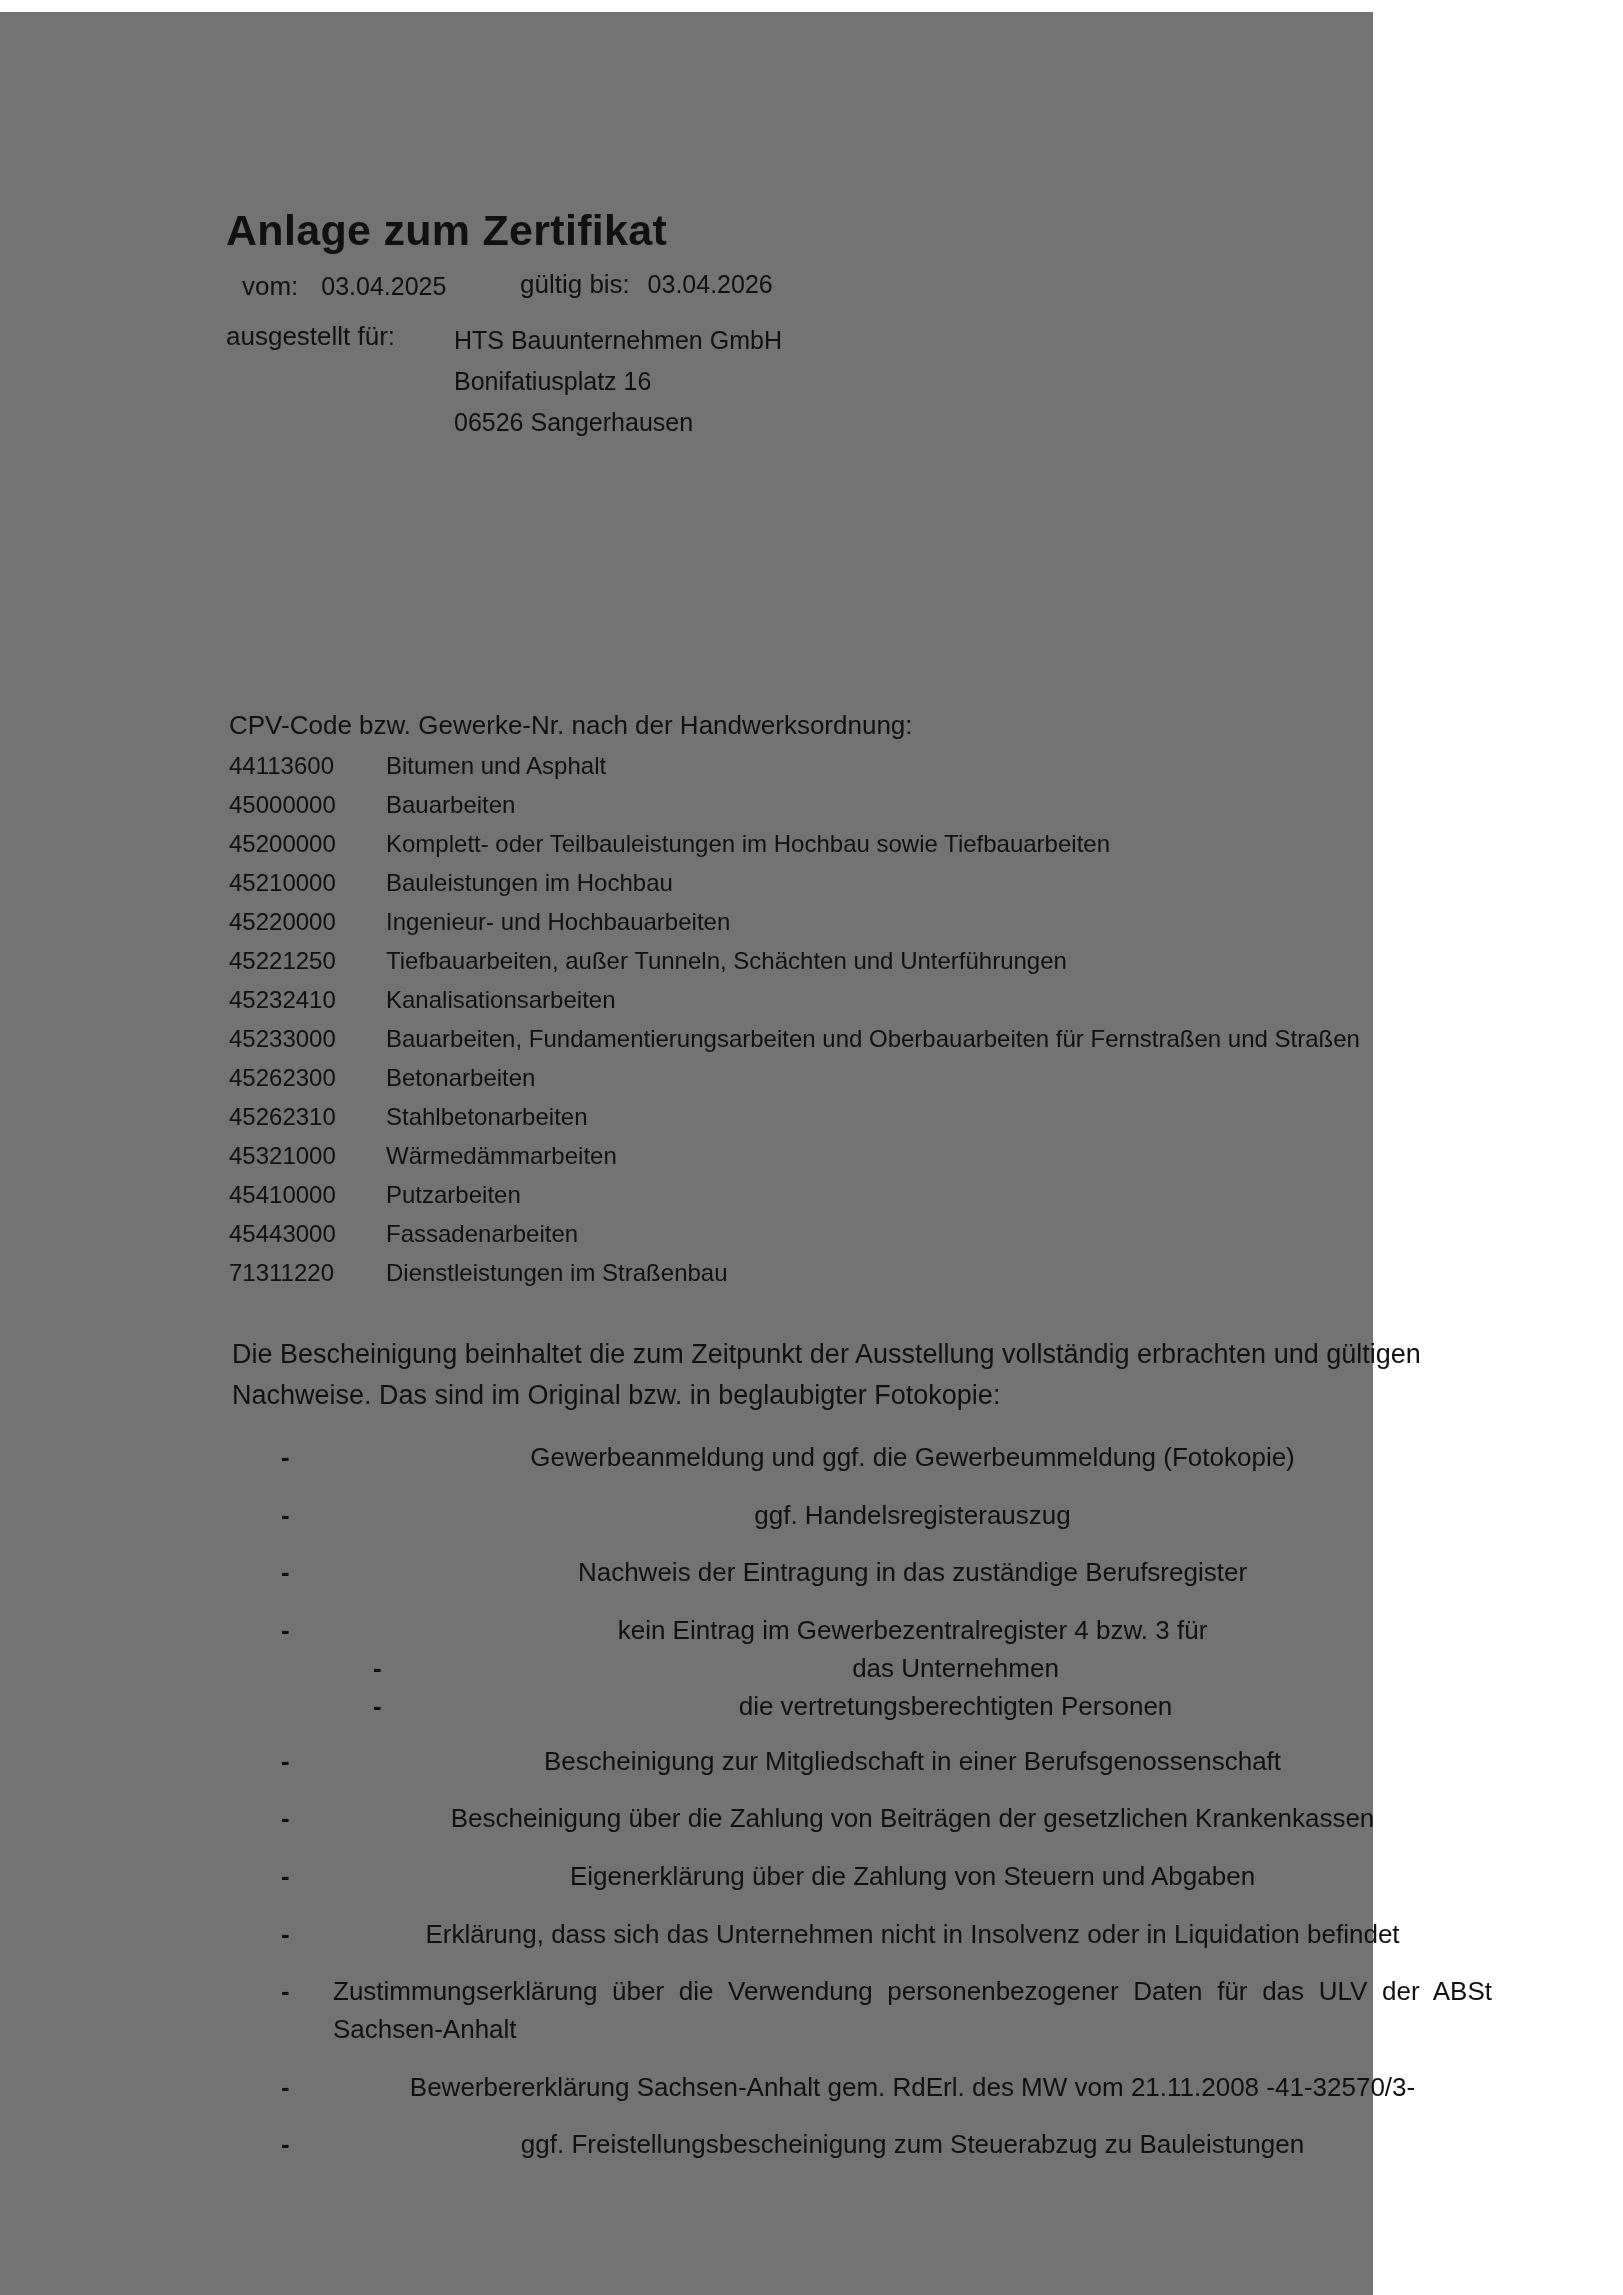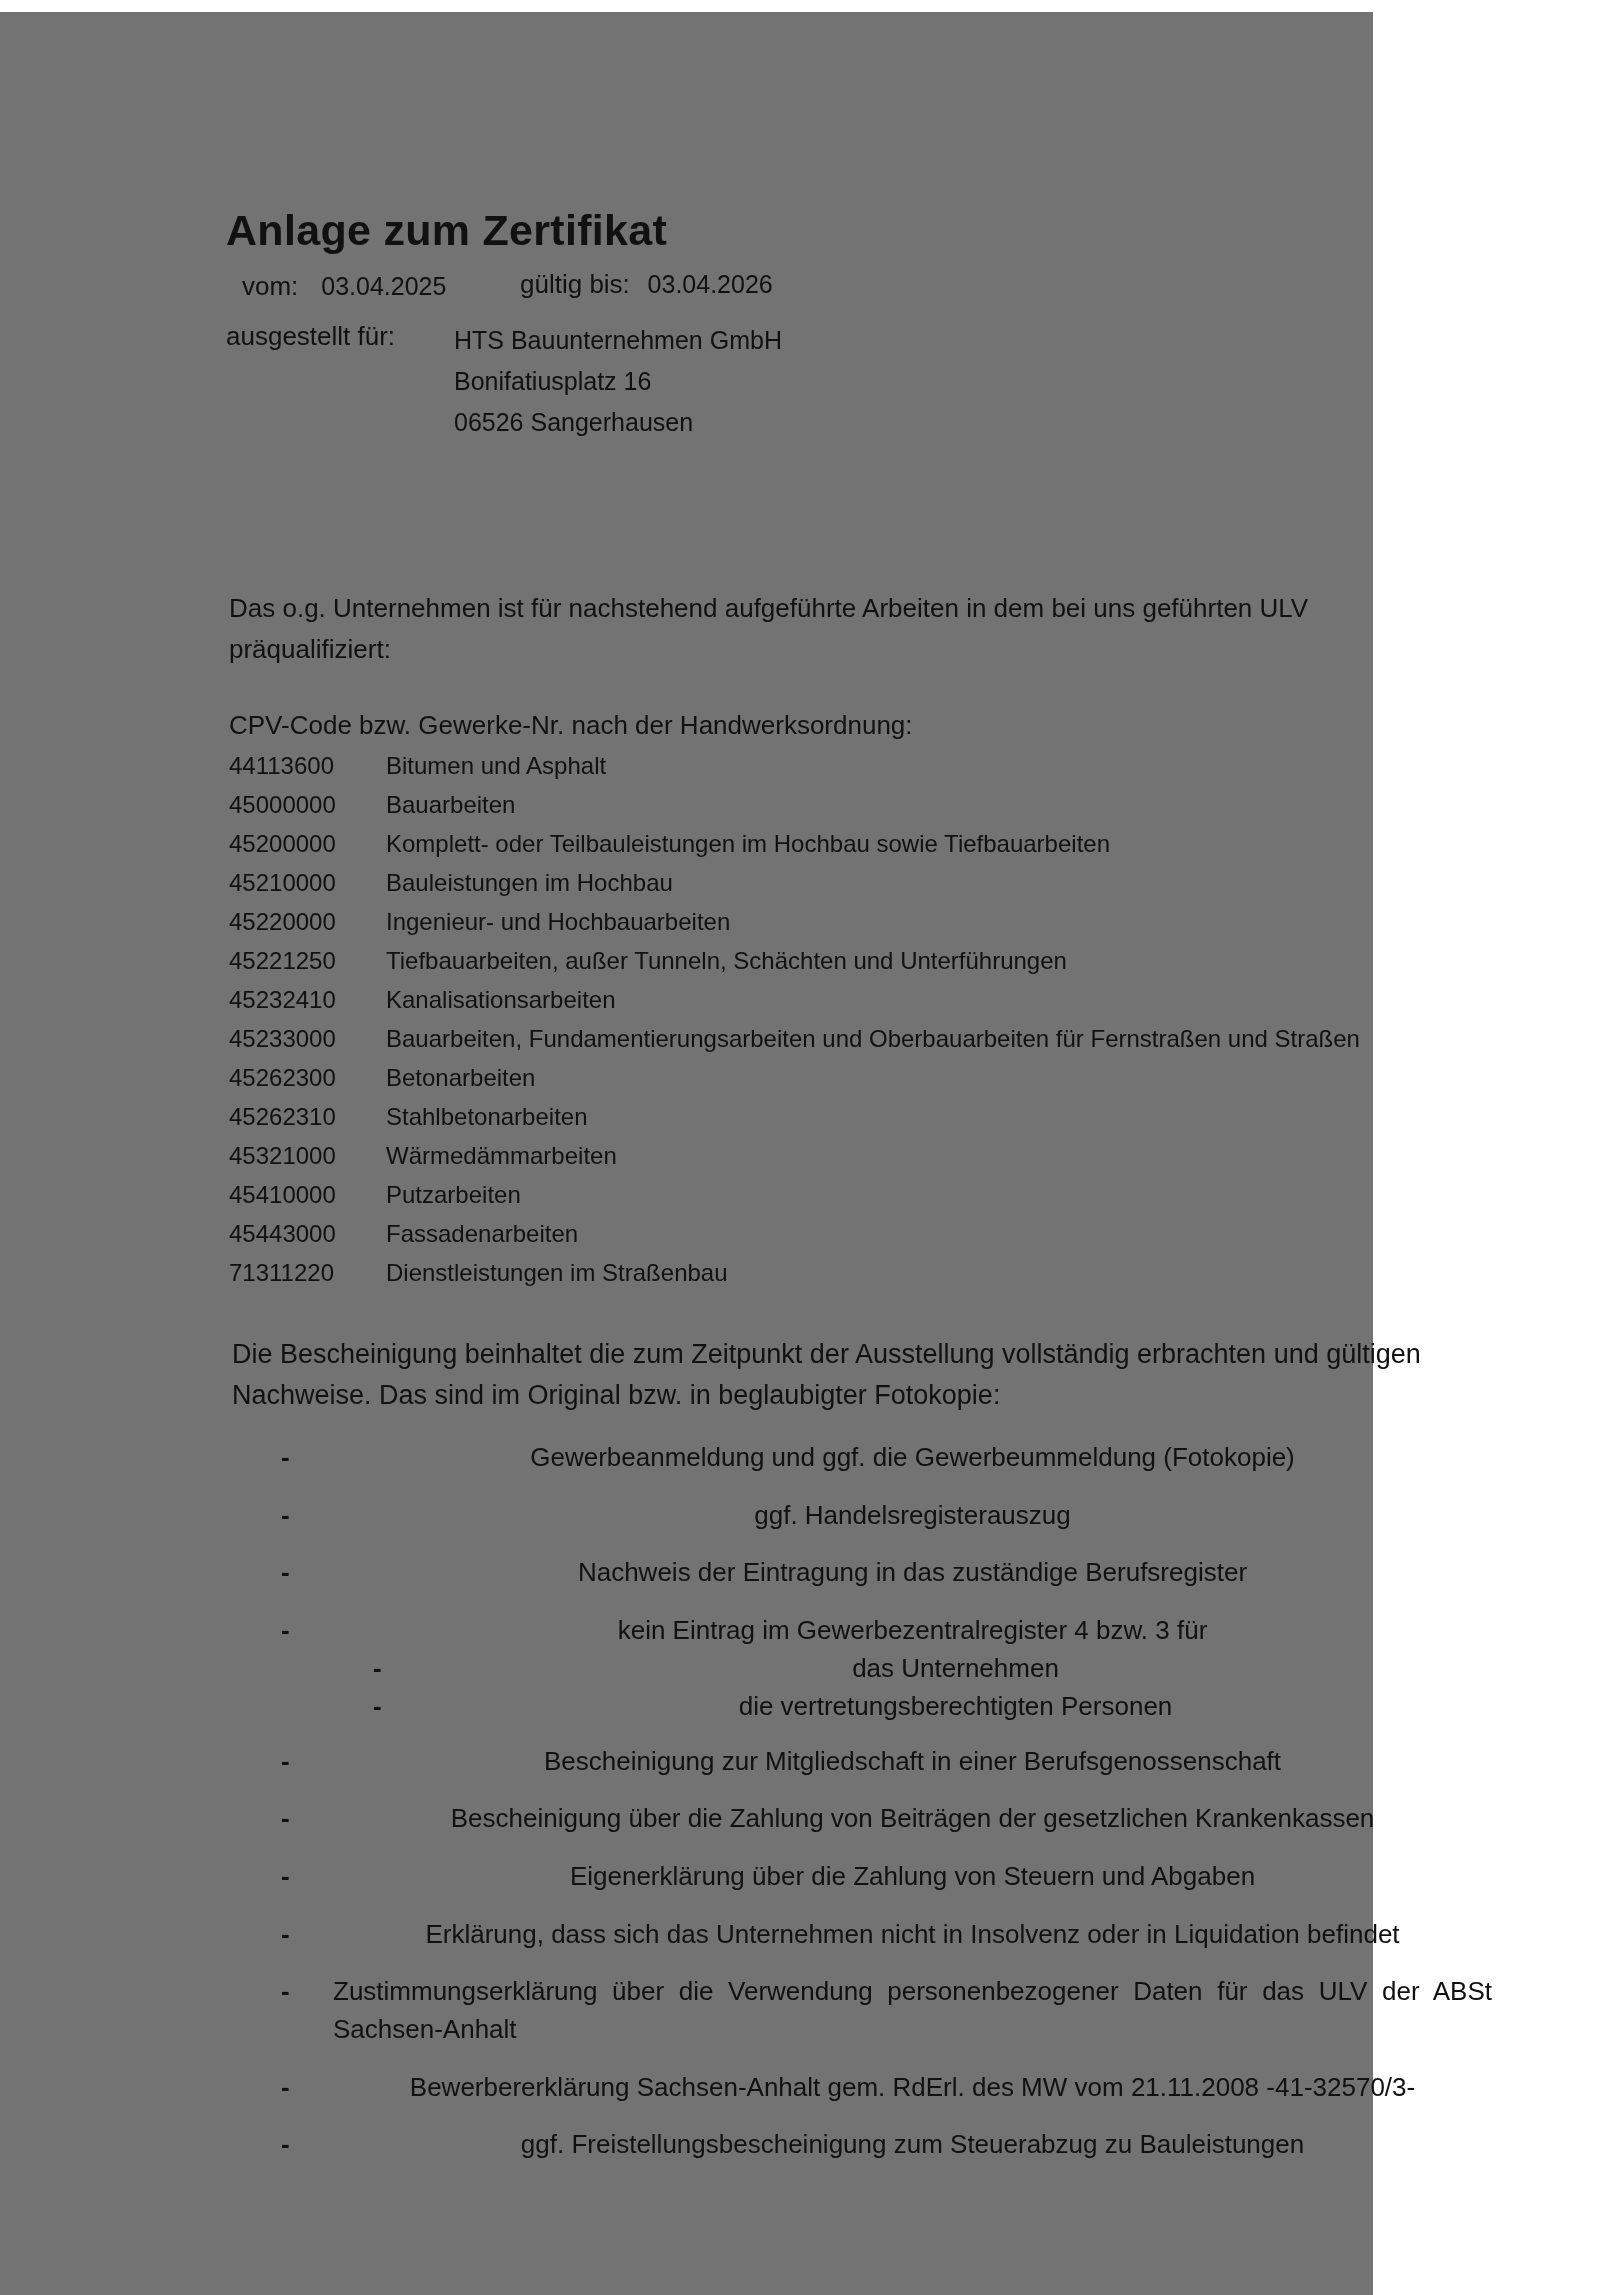--- a/index.html
+++ b/index.html
@@ -136,21 +136,20 @@
   </div>
 
   <div class="issued-label">ausgestellt für:</div>
 
   <div class="address">
     <div>HTS Bauunternehmen GmbH</div>
     <div>Bonifatiusplatz 16</div>
     <div>06526 Sangerhausen</div>
   </div>
 
-  <p class="intro" style="margin:0">Das o.g. Unternehmen ist für nachstehend aufgeführte Arbeiten in dem bei uns geführten ULV präqualifiziert:</p>
 
   <div class="cpv-heading">CPV-Code bzw. Gewerke-Nr. nach der Handwerksordnung:</div>
 
   <ul class="cpv-list" id="cpv-list">
       <li class="cpv-row">
         <span class="cpv-code">44113600</span>
         <span class="cpv-desc">Bitumen und Asphalt</span>
       </li>
       <li class="cpv-row">
         <span class="cpv-code">45000000</span>

